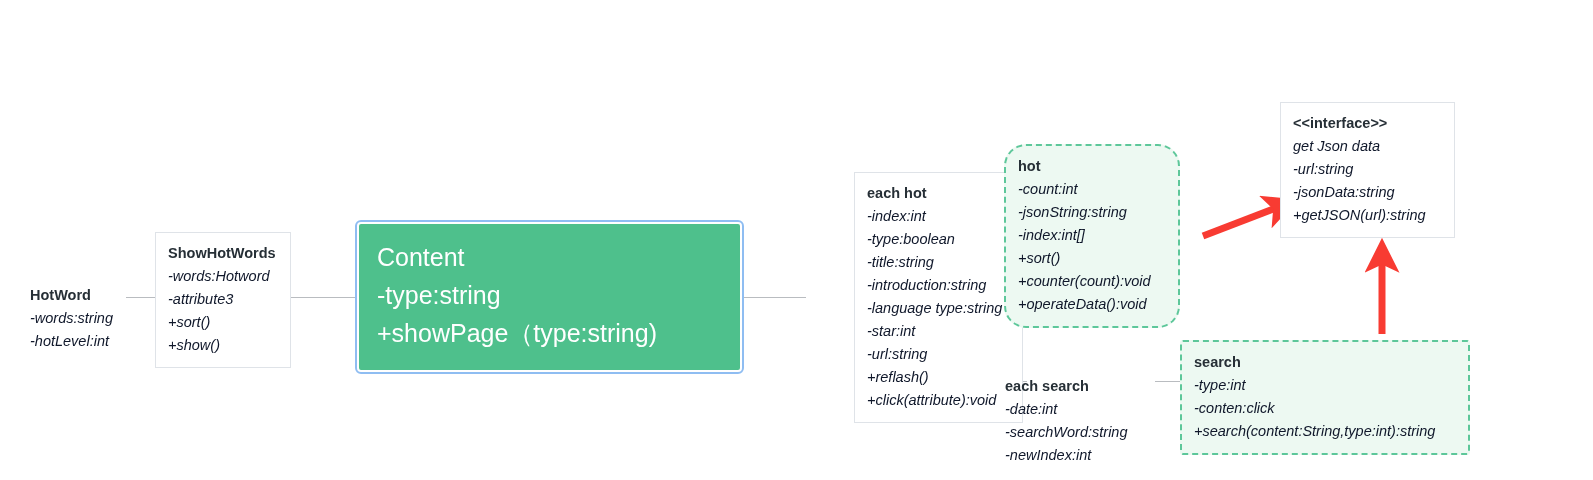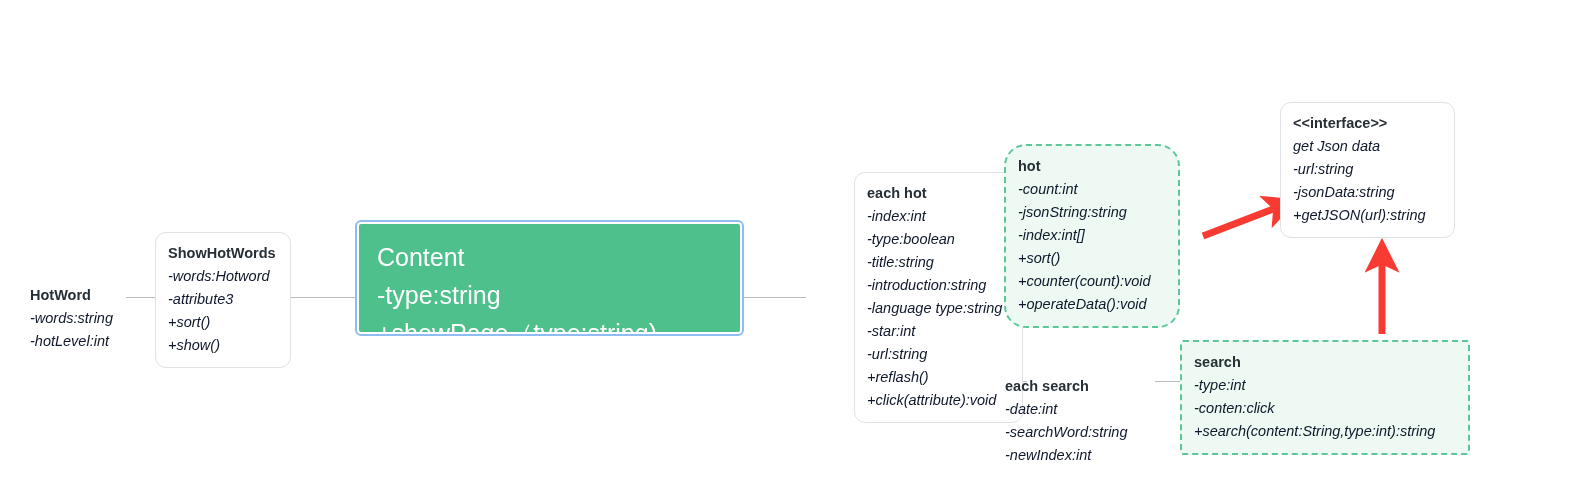--- a/index.html
+++ b/index.html
@@ -34,21 +34,21 @@
   }
   .node .row {
     color: #0f172a;
     font-style: italic;
   }
 
   
   .box-plain {
     background: #ffffff;
     border: 1px solid #dfe3e8;
-    border-radius: 11px;
+    border-radius: 0;
     padding: 9px 12px 10px 12px;
   }
 
   
   .box-dashed-green {
     background: #edf9f2;
     border: 2px dashed #5dc79a;
     border-radius: 3px;
     padding: 9px 12px 10px 12px;
   }
@@ -138,21 +138,21 @@
   </div>
 
   <div class="node box-plain" style="left:155px; top:232px; width:136px;">
     <div class="title">ShowHotWords</div>
     <div class="row">-words:Hotword</div>
     <div class="row">-attribute3</div>
     <div class="row">+sort()</div>
     <div class="row">+show()</div>
   </div>
 
-  <div class="content-node" style="left:357px; top:222px; width:385px; height:112px;">
+  <div class="content-node" style="left:357px; top:222px; width:385px; height:150px;">
     <div class="crow">Content</div>
     <div class="crow">-type:string</div>
     <div class="crow">+showPage（type:string)</div>
   </div>
 
   <div class="node box-plain" style="left:854px; top:172px; width:169px;">
     <div class="title">each hot</div>
     <div class="row">-index:int</div>
     <div class="row">-type:boolean</div>
     <div class="row">-title:string</div>

